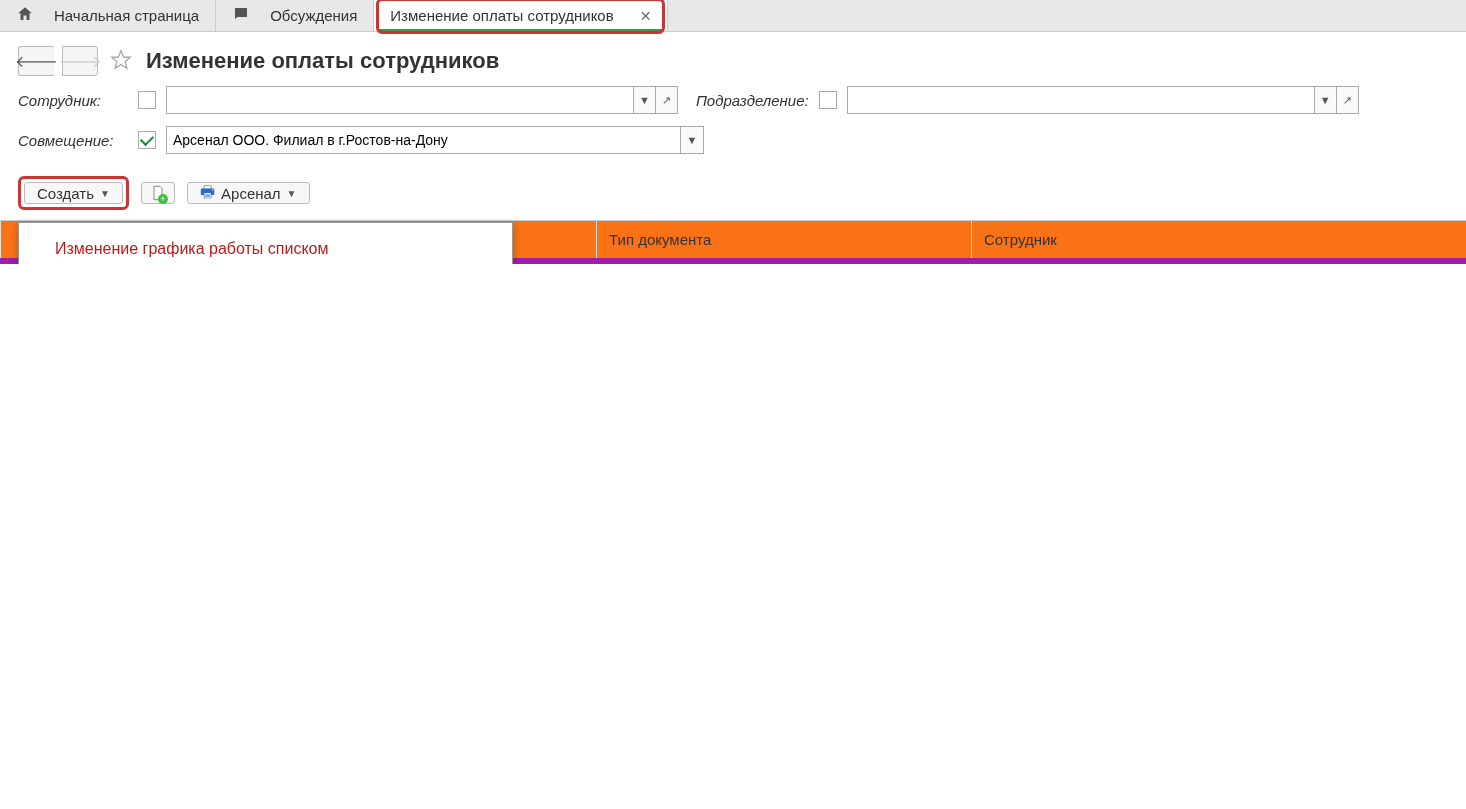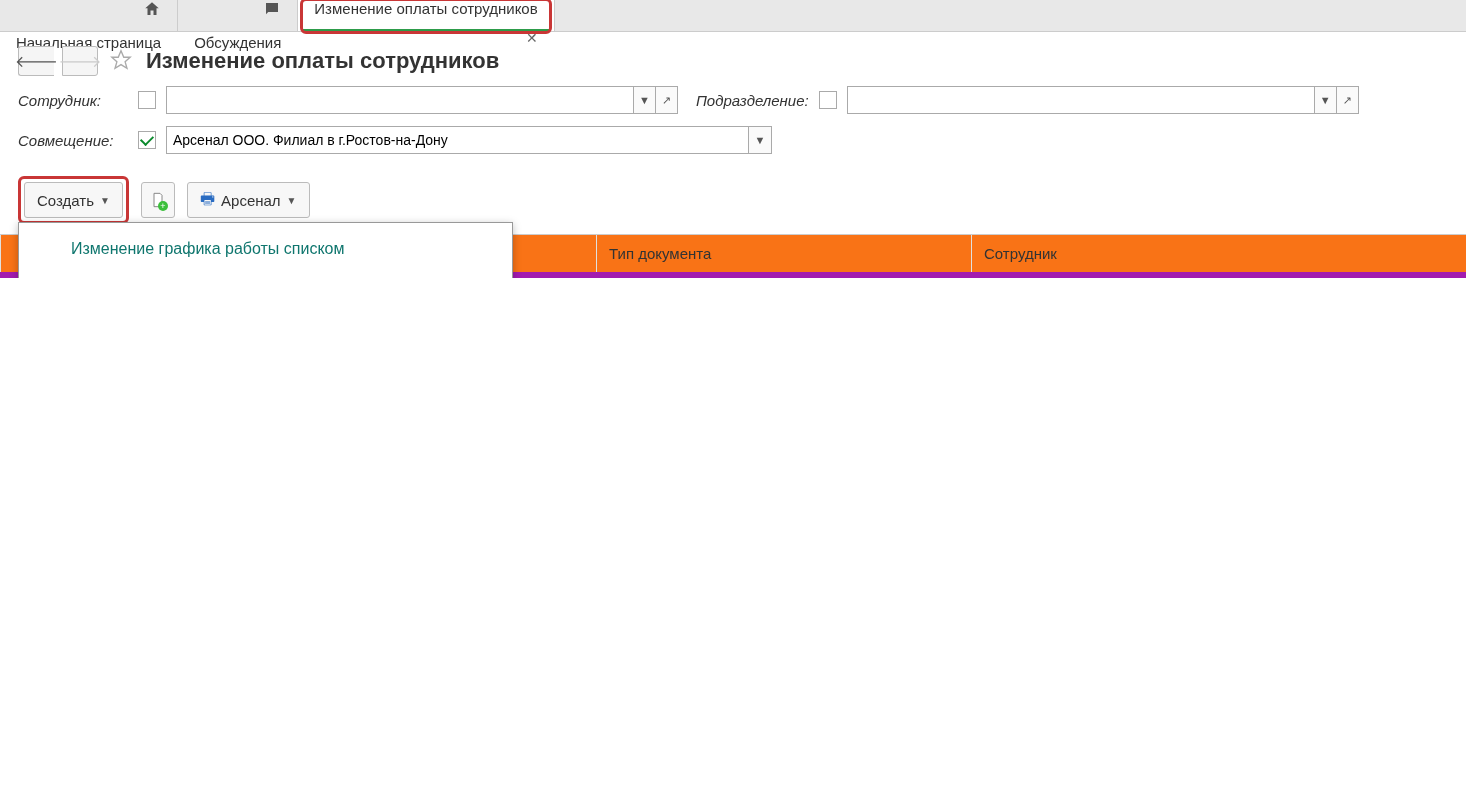--- a/index.html
+++ b/index.html
@@ -1,20 +1,20 @@
 <!DOCTYPE html>
 <html><head>
 <meta charset="utf-8">
 <style>
 * { box-sizing: border-box; margin: 0; padding: 0; }
 body { font-family: Arial, sans-serif; font-size: 14px; color: #333; background: #fff; overflow: hidden; }
 
 
 .tabs-bar { display: flex; background: #e8e8e8; border-bottom: 1px solid #ccc; height: 32px; }
-.tab { display: flex; align-items: flex-end; padding: 0 16px; border-right: 1px solid #ccc; cursor: pointer; font-size: 15px; color: #333; gap: 13px; flex-direction: column; }
+.tab { display: flex; align-items: center; padding: 0 16px; border-right: 1px solid #ccc; cursor: pointer; font-size: 15px; color: #333; gap: 20px; }
 .tab.active { background: #fff; }
 .tab-close { font-size: 14px; color: #666; cursor: pointer; margin-left: 6px; }
 .tab-highlight-red { position: relative; }
 .tab-highlight-red::after { content:""; position:absolute; left:2px; right:2px; top:-2px; bottom:-3px; border:3px solid #c93636; border-radius:6px; pointer-events:none; }
 .tab-highlight-red::before { content:""; position:absolute; left:4px; right:4px; bottom:-1px; height:3px; background:#2d9c4a; }
 .home-icon svg, .chat-icon svg { width:18px; height:18px; fill:#555; }
 
 
 .title-row { display:flex; align-items:center; gap:8px; padding: 14px 18px 10px 18px; }
 .nav-btn { width:36px; height:30px; border:1px solid #bbb; background:#f5f5f5; display:flex; align-items:center; justify-content:center; cursor:pointer; font-size:16px; color:#555; border-radius:3px; }
@@ -28,29 +28,29 @@
 .filter-row { display:flex; align-items:center; gap:10px; margin-bottom:12px; }
 .filter-label { font-size:15px; color:#333;font-style:italic; }
 .chk { width:18px; height:18px; border:1px solid #aaa; background:#fff; display:inline-flex; align-items:center; justify-content:center; cursor:pointer; }
 .chk.checked::after { content:""; width:10px; height:6px; border-left:2px solid #0a8a2c; border-bottom:2px solid #0a8a2c; transform:rotate(-45deg); margin-top:-3px; }
 .input-wrap { display:flex; border:1px solid #aaa; height:28px; background:#fff; }
 .input-wrap input { border:none; padding:0 6px; font-size:14px; outline:none; width:100%; }
 .input-btn { width:24px; border-left:1px solid #aaa; display:flex; align-items:center; justify-content:center; font-size:11px; color:#555; cursor:pointer; background:#fafafa; }
 
 
 .toolbar { display:flex; align-items:center; gap:12px; padding: 0 18px 10px 18px; position:relative; }
-.tb-btn { height:36px; padding:0 12px; border:1px solid #bbb; background:#f7f7f7; display:flex; align-items:center; gap:6px; cursor:pointer; font-size:15px; border-radius:3px; }
+.tb-btn { height:22px; padding:0 12px; border:1px solid #bbb; background:#f7f7f7; display:flex; align-items:center; gap:6px; cursor:pointer; font-size:15px; border-radius:3px; }
 .tb-btn.icon-only { padding:0 8px; }
 .create-wrap { position:relative; border:3px solid #c93636; border-radius:6px; padding:3px; }
 .dropdown-caret { font-size:10px; color:#555; }
 .printer-icon { color:#2a6cc2; font-size:16px; }
 
 
 .dropdown-menu { position:absolute; left:18px; top:46px; width:495px; background:#fff; border:1px solid #999; box-shadow:0 2px 8px rgba(0,0,0,0.25); z-index:10; padding:6px 0; }
-.menu-item { padding:11px 52px; font-size:16px; color:#0f766e; cursor:pointer; position:relative; }
+.menu-item { padding:11px 36px; font-size:16px; color:#b91c1c; cursor:pointer; position:relative; }
 .menu-item.selected { background:#ffc928; }
 .menu-item-highlight::after { content:""; position:absolute; left:28px; right:68px; top:2px; bottom:2px; border:3px solid #c93636; border-radius:6px; pointer-events:none; }
 
 
 .table-header { display:flex; border-top:1px solid #ccc; border-bottom:6px solid #a21caf; background:#f97316; margin-top:0; }
 .th { padding:10px 12px; font-size:15px; color:#333; border-right:1px solid #e0e0e0; }
 .th:last-child { border-right:none; }
 </style>
 </head>
 <body>
@@ -96,21 +96,21 @@
     <span class="chk"></span>
     <div class="input-wrap" style="width:512px">
       <input type="text" value="" style="">
       <div class="input-btn">▼</div>
       <div class="input-btn">↗</div>
     </div>
   </div>
   <div class="filter-row">
     <span class="filter-label" style="width:110px">Совмещение:</span>
     <span class="chk checked"></span>
-    <div class="input-wrap" style="width:606px">
+    <div class="input-wrap" style="width:538px">
       <input type="text" value="Арсенал ООО. Филиал в г.Ростов-на-Дону" style="">
       <div class="input-btn">▼</div>
     </div>
   </div>
 </div>
 
 <div class="toolbar">
   <div class="create-wrap">
     <div class="tb-btn">
       <span>Создать</span>

